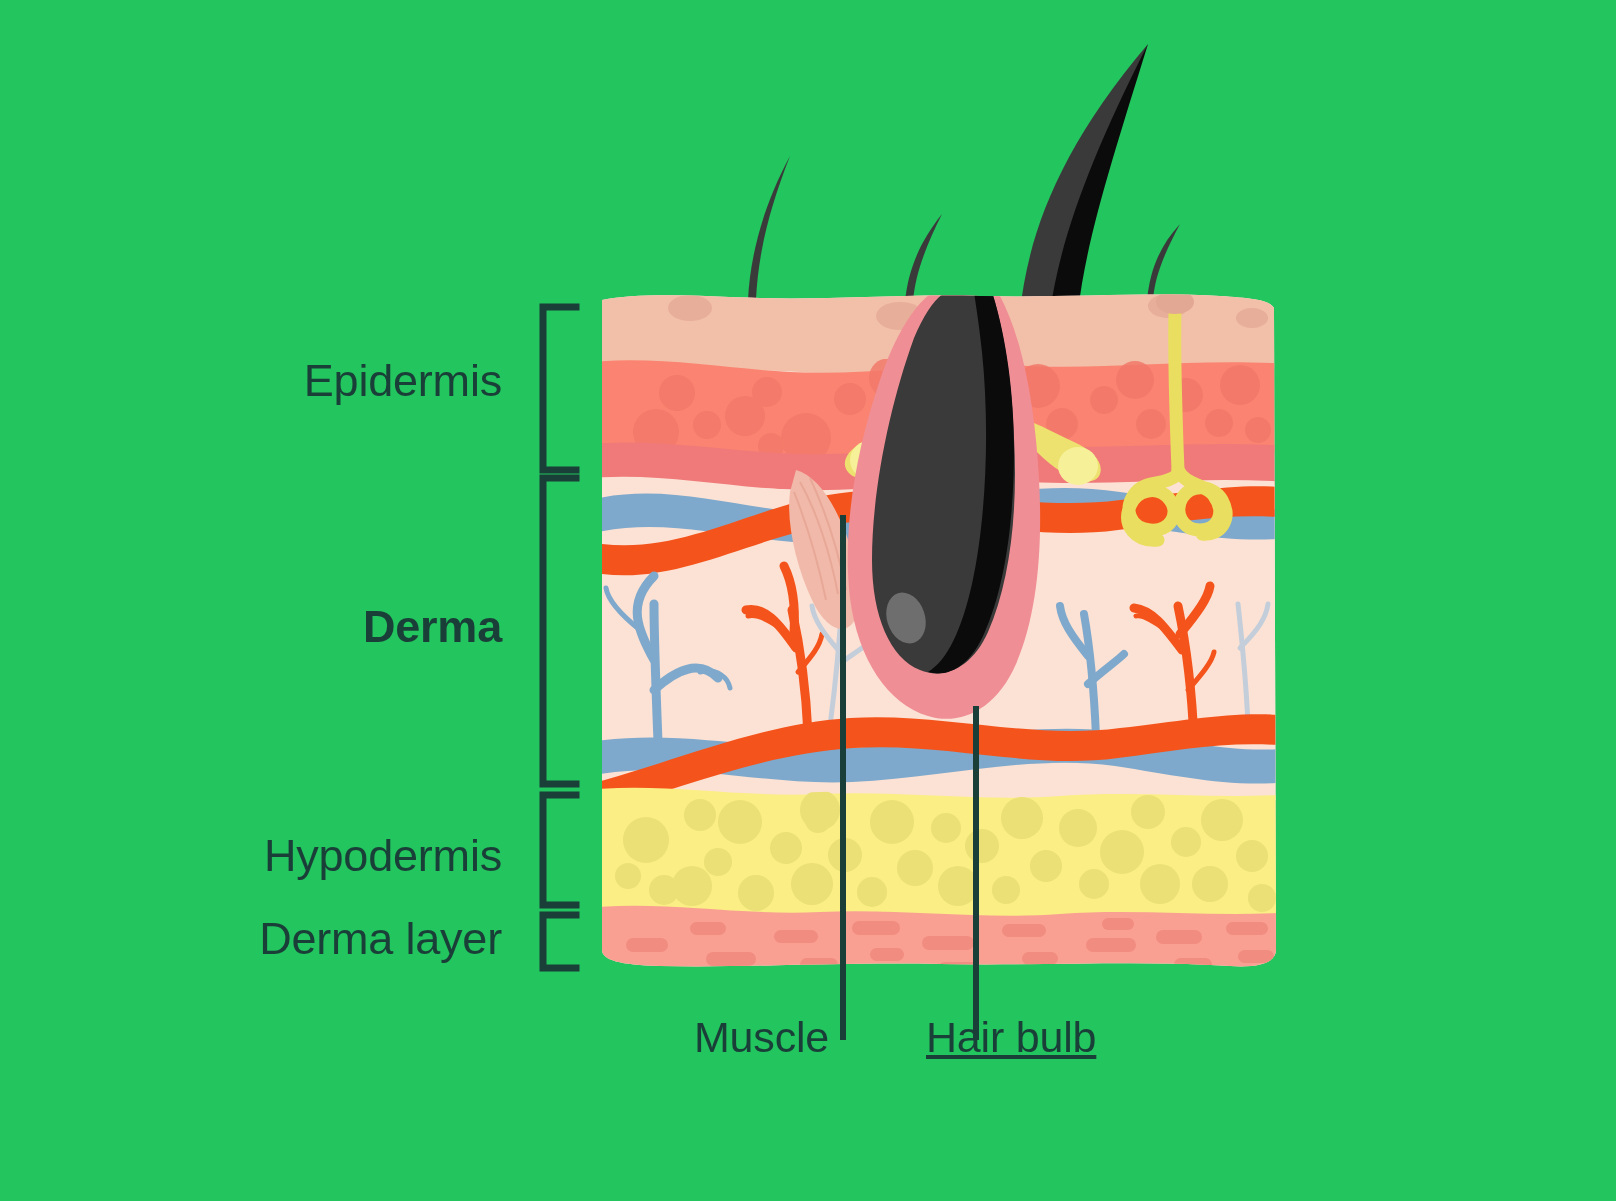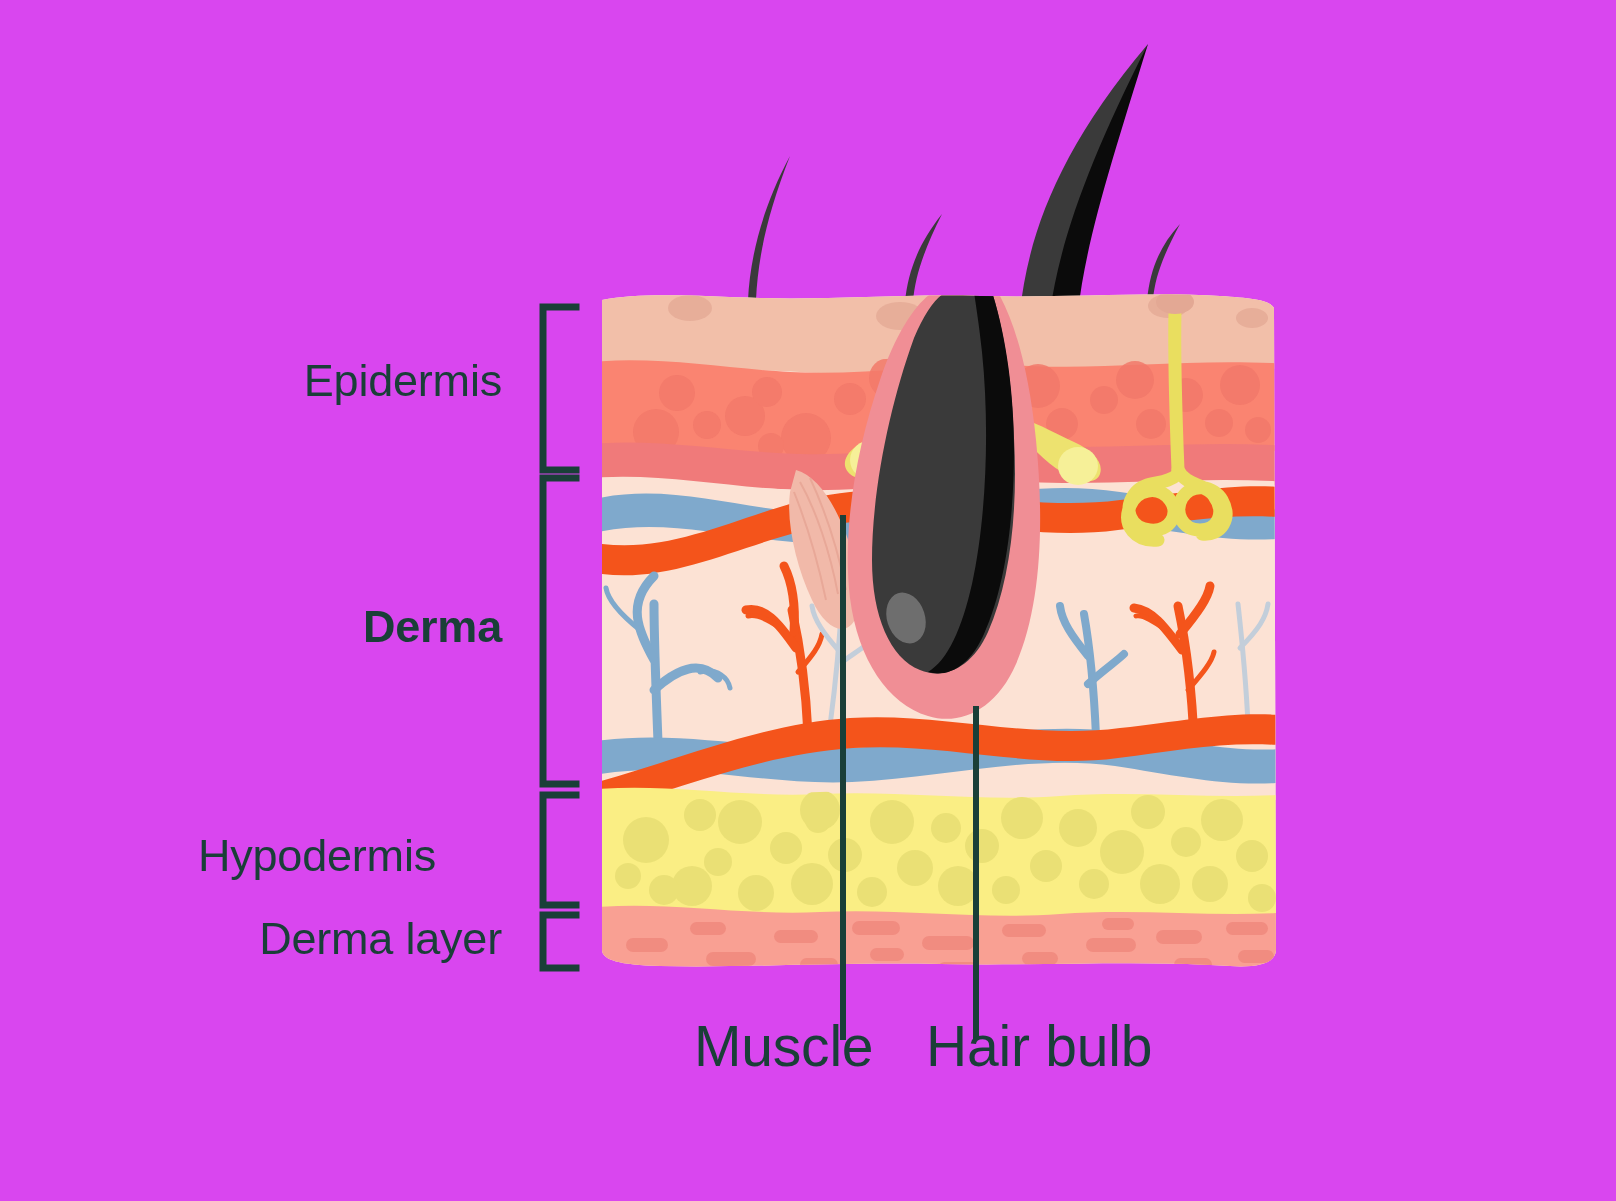--- a/index.html
+++ b/index.html
@@ -1,22 +1,22 @@
 <!DOCTYPE html>
 <html><head>
 <meta charset="utf-8">
 <style>
   html,body{margin:0;padding:0;background:#ffffff;}
   body{width:1616px;height:1201px;overflow:hidden;
        font-family:"Liberation Sans","DejaVu Sans",sans-serif;}
-  #stage{position:relative;width:1616px;height:1201px;background:#d946ef;}
+  #stage{position:relative;width:1616px;height:1201px;background:#22c55e;}
   svg{display:block;}
   .lbl{position:absolute;color:#1A3F38;font-weight:500;letter-spacing:-0.2px;white-space:nowrap;}
   .lbl-layer{font-size:45px;text-align:right;}
-  .lbl-call{font-size:57px;}
+  .lbl-call{font-size:43px;}
 </style>
 </head>
 <body>
 
 <div id="stage">
 
   <svg id="art" width="1616" height="1201" viewBox="0 0 1616 1201">
     <defs>
       <clipPath id="blockClip">
         <path d="M602,300 C640,292 700,296 760,298 C830,300 900,294 980,296
@@ -287,21 +287,21 @@
 
     <g id="leaders" stroke="#1A3F38" stroke-width="6" stroke-linecap="butt">
         <line x1="843" y1="515" x2="843" y2="1040"></line>
         <line x1="976" y1="706" x2="976" y2="1040"></line>
       </g>
   </svg>
 
   <div id="layerLabels">
       <div class="lbl lbl-layer" style="right: 1114px; top: 355px;">Epidermis</div>
       <div class="lbl lbl-layer" style="right: 1114px; top: 601px; font-weight: bold;">Derma</div>
-      <div class="lbl lbl-layer" style="right: 1180px; top: 830px;">Hypodermis</div>
+      <div class="lbl lbl-layer" style="right: 1114px; top: 830px;">Hypodermis</div>
       <div class="lbl lbl-layer" style="right: 1114px; top: 913px;">Derma layer</div>
     </div>
   <div id="calloutLabels">
       <div class="lbl lbl-call" style="left: 694px; top: 1013px;">Muscle</div>
-      <div class="lbl lbl-call" style="left: 926px; top: 1013px;">Hair bulb</div>
+      <div class="lbl lbl-call" style="left: 926px; top: 1013px; text-decoration: underline;">Hair bulb</div>
     </div>
 
 </div>
 
 </body></html>

